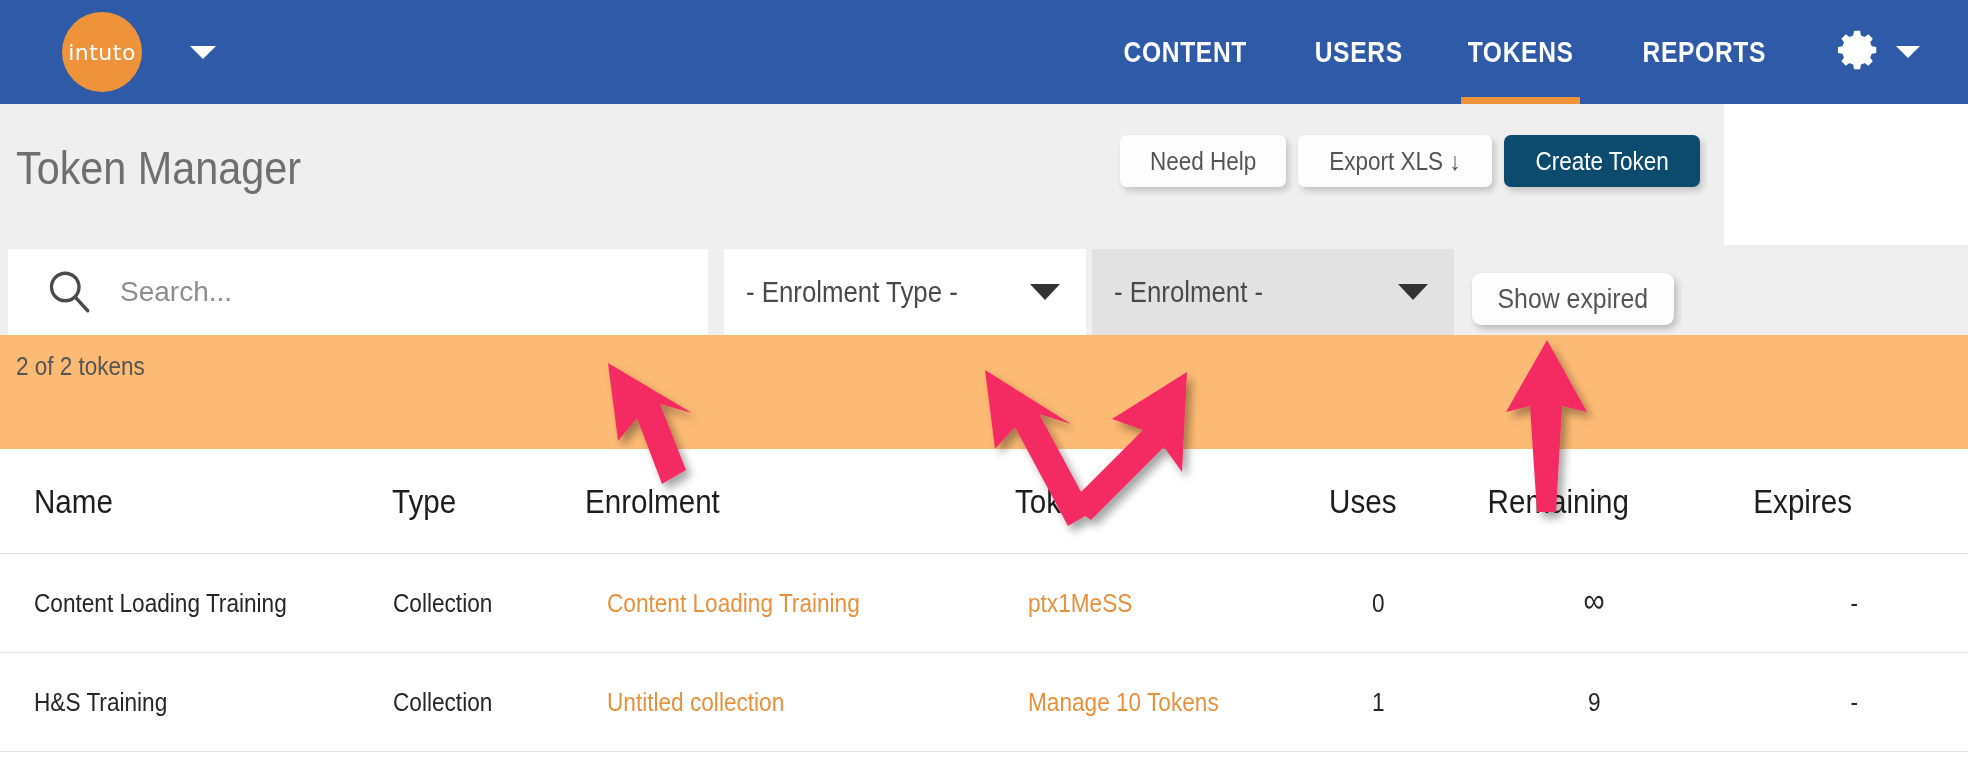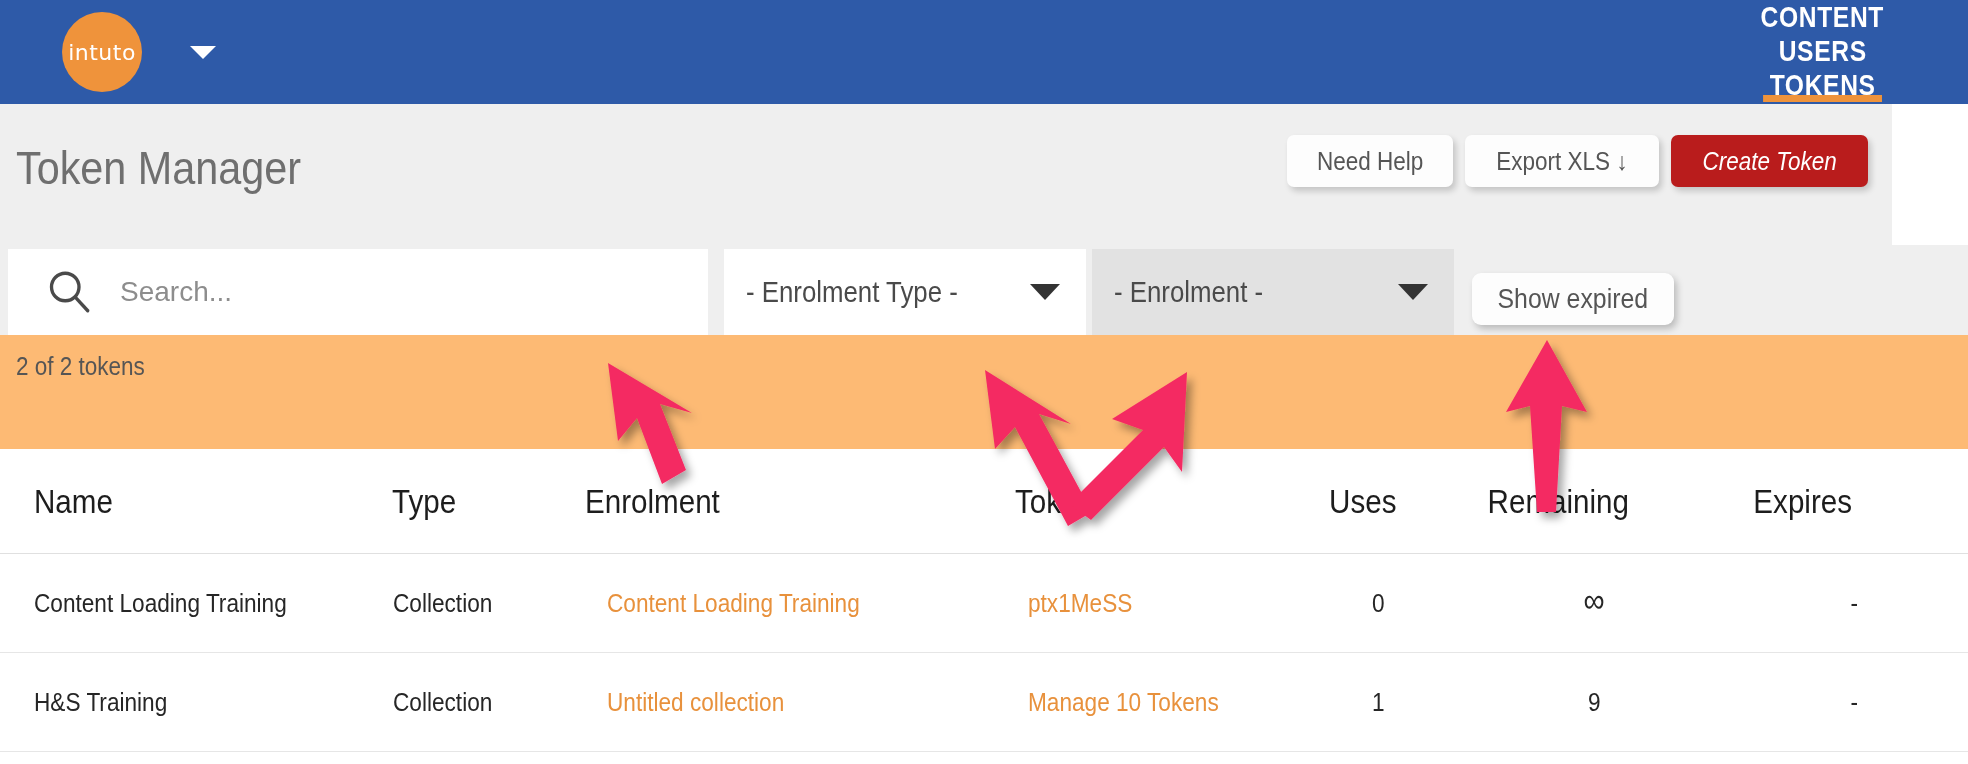--- a/index.html
+++ b/index.html
@@ -27,21 +27,21 @@
     color: #ffffff; font-size: 22px; letter-spacing: 0.5px;
     font-family: "DejaVu Sans", sans-serif; font-weight: 400;
   }
   .brand-caret {
     width: 0; height: 0; margin-left: 48px;
     border-left: 13px solid transparent; border-right: 13px solid transparent;
     border-top: 13px solid #ffffff;
   }
   .nav-right {
     margin-left: auto; margin-right: 48px;
-    display: flex; align-items: center; height: 104px; flex-direction: column;
+    display: flex; align-items: center; height: 104px;
   }
   .nav-item {
     position: relative; height: 104px;
     display: flex; align-items: center;
     padding: 0 22px;
     color: #ffffff;
     font-size: 30px; font-weight: 700; letter-spacing: 0.8px;
     font-family: "Liberation Sans Narrow", "Liberation Sans", sans-serif;
     transform: scaleX(0.82); transform-origin: center;
     cursor: pointer; white-space: nowrap;
@@ -54,21 +54,21 @@
     display: flex; align-items: center; margin-left: 34px; cursor: pointer;
   }
   .gear-caret {
     width: 0; height: 0; margin-left: 14px;
     border-left: 12px solid transparent; border-right: 12px solid transparent;
     border-top: 12px solid #ffffff;
   }
 
   
   .page-band {
-    position: absolute; left: 0; top: 104px; width: 1892px; height: 141px;
+    position: absolute; left: 0; top: 104px; width: 1724px; height: 141px;
     background: #efefef;
   }
   .page-title {
     position: absolute; left: 16px; top: 36px;
     font-size: 47px; color: #6f6f6f; font-weight: 400;
     font-family: "Liberation Sans Narrow", "Liberation Sans", sans-serif;
     transform: scaleX(0.88); transform-origin: left center;
     white-space: nowrap;
   }
   .actions {
@@ -78,21 +78,21 @@
   .btn {
     display: flex; align-items: center; justify-content: center;
     height: 52px; padding: 0 24px;
     border-radius: 7px;
     font-size: 25px; font-weight: 400;
     font-family: "Liberation Sans Narrow", "Liberation Sans", sans-serif;
     white-space: nowrap; cursor: pointer;
     box-shadow: 3px 4px 6px rgba(0,0,0,0.18);
   }
   .btn-light { background: #fdfdfd; color: #555; }
-  .btn-primary { background: #b91c1c; color: #ffffff; font-style: italic; }
+  .btn-primary { background: #0c4a6e; color: #ffffff; }
   .btn .lbl { transform: scaleX(0.9); transform-origin: center; display:inline-block;}
 
   
   .filterbar {
     position: absolute; left: 0; top: 245px; width: 1968px; height: 90px;
     background: #efefef;
   }
   .search-box {
     position: absolute; left: 8px; top: 4px; width: 700px; height: 86px;
     background: #ffffff;

